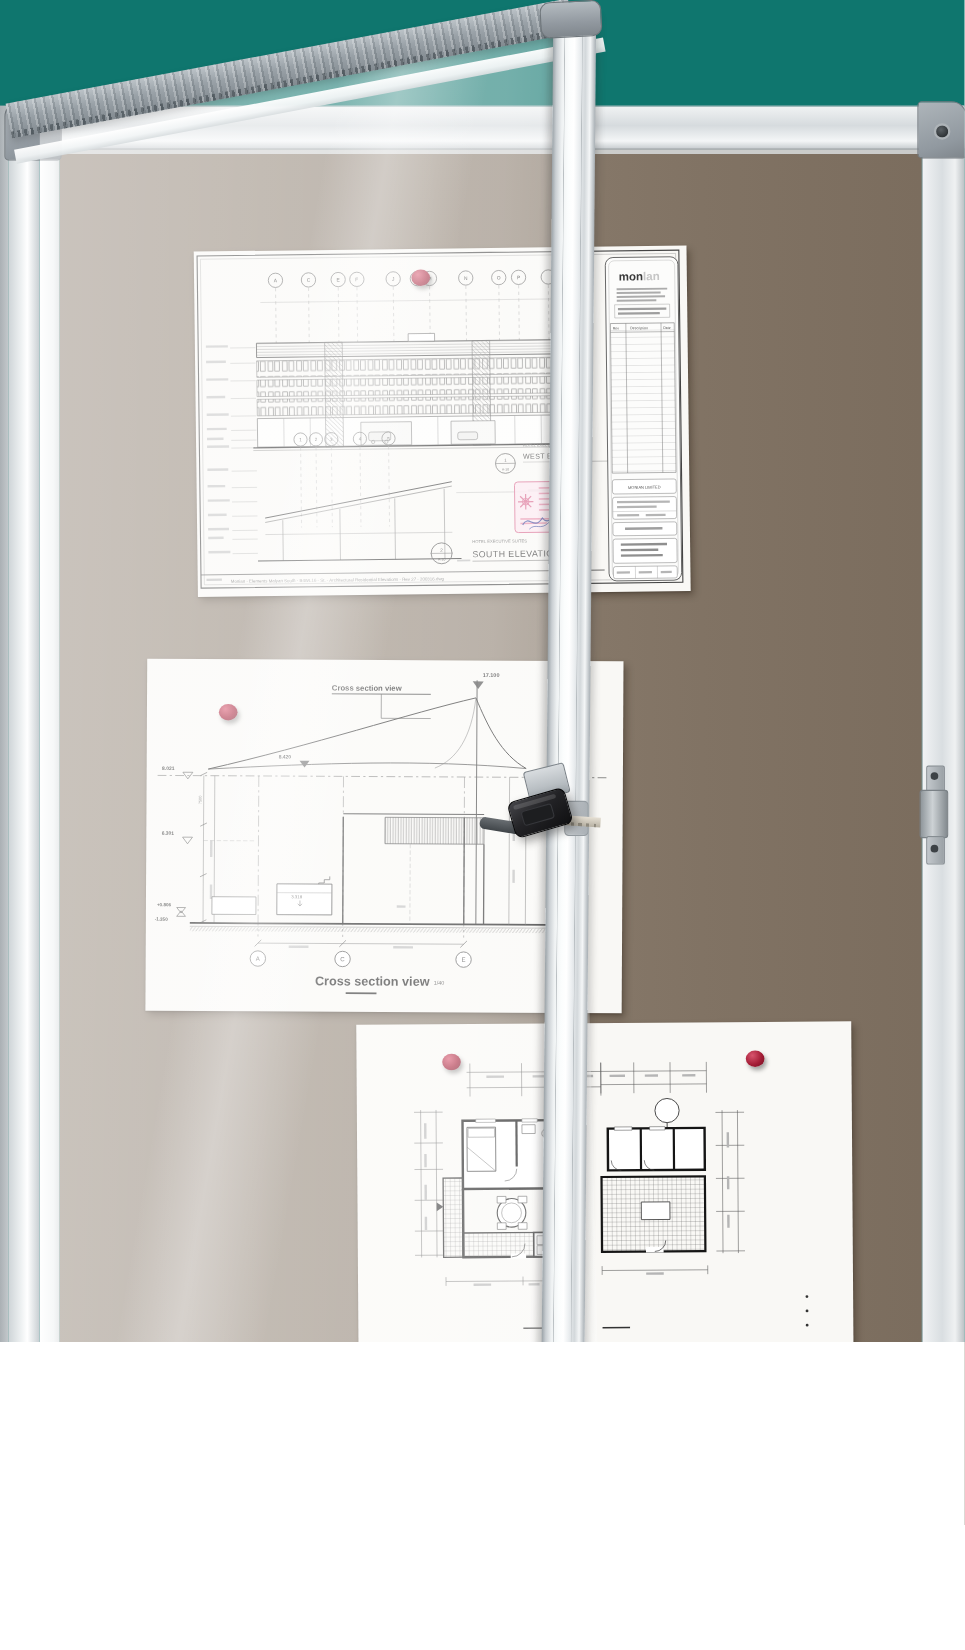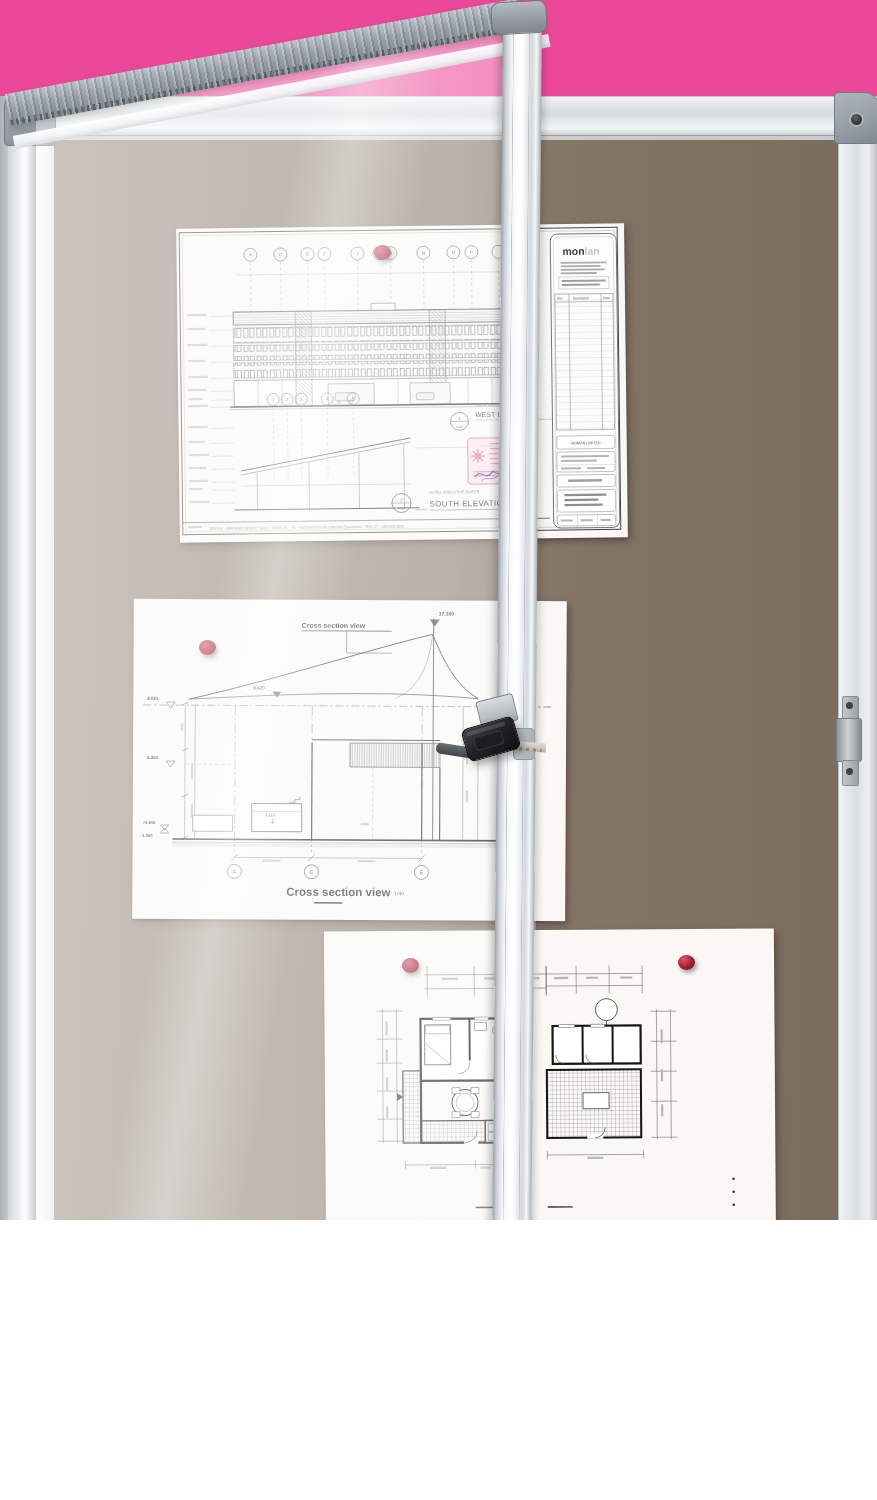--- a/index.html
+++ b/index.html
@@ -1,16 +1,16 @@
 <!DOCTYPE html>
 <html><head>
 <meta charset="utf-8">
 <style>
   html,body{margin:0;padding:0;background:#ffffff;}
-  .stage{position:relative;width:877px;height:1220px;background:#ec4899;overflow:hidden;
+  .stage{position:relative;width:877px;height:1220px;background:#0f766e;overflow:hidden;
          font-family:"Liberation Sans", sans-serif;}
   .abs{position:absolute;}
   svg{font-family:"Liberation Sans", sans-serif;}
 
   
   .felt{left:54px;top:134px;width:784px;height:1208px;z-index:1;
     background:
       repeating-linear-gradient(32deg, rgba(255,255,255,0.05) 0 1px, transparent 1px 3px),
       repeating-linear-gradient(-18deg, rgba(0,0,0,0.06) 0 1px, transparent 1px 4px),
       repeating-linear-gradient(78deg, rgba(0,0,0,0.04) 0 2px, transparent 2px 5px),

